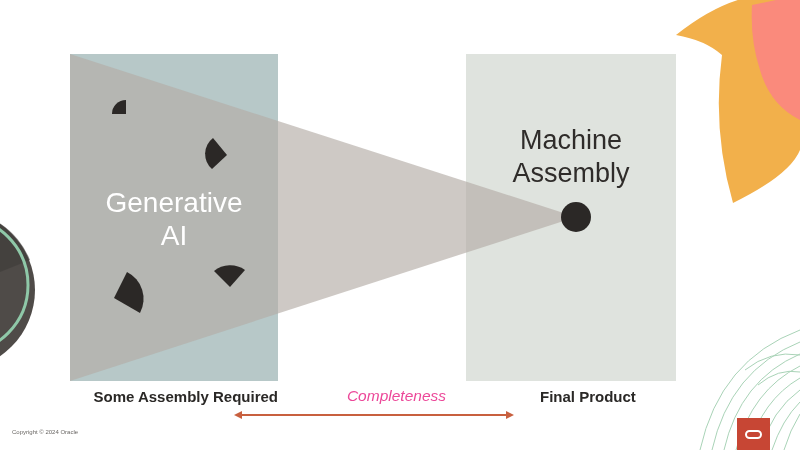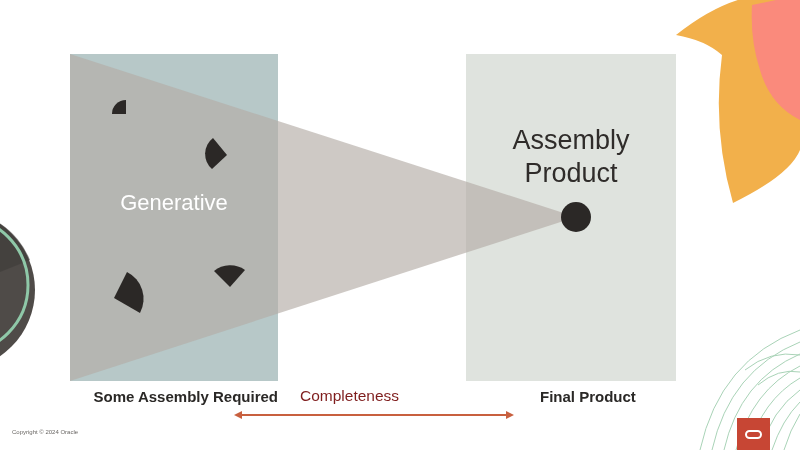--- a/index.html
+++ b/index.html
@@ -1,22 +1,22 @@
 <!DOCTYPE html>
 <html><head>
 <meta charset="utf-8">
 <style>
   html, body { margin: 0; padding: 0; }
   body { width: 800px; height: 450px; position: relative; overflow: hidden; background: #ffffff; font-family: "Liberation Sans", "DejaVu Sans", sans-serif; }
   .layer { position: absolute; left: 0; top: 0; }
   .label { position: absolute; white-space: nowrap; }
-  #gen-label { left: 70px; width: 208px; top: 186px; text-align: center; color: #ffffff; font-size: 22px; line-height: 33px; font-weight: 300; }
+  #gen-label { left: 70px; width: 208px; top: 186px; text-align: center; color: #ffffff; font-size: 28px; line-height: 33px; font-weight: 300; }
   #ml-label { left: 466px; width: 210px; top: 124px; text-align: center; color: #2f2c2a; font-size: 27px; line-height: 33px; font-weight: 300; }
   #left-caption { left: 70px; width: 208px; top: 388px; text-align: right; color: #2a2826; font-size: 15px; font-weight: bold; }
-  #mid-caption { left: 300px; width: 146px; top: 387px; text-align: left; color: #7f1d1d; font-size: 15.5px; }
+  #mid-caption { left: 300px; width: 146px; top: 387px; text-align: right; color: #ec4899; font-size: 15.5px; font-style: italic; }
   #right-caption { left: 540px; width: 160px; top: 388px; text-align: left; color: #2a2826; font-size: 15px; font-weight: bold; }
   #copyright { left: 12px; top: 429px; font-size: 6px; color: #6a6764; }
   #logo { position: absolute; left: 737px; top: 418px; width: 33px; height: 32px; background: #c74634; display: flex; align-items: center; justify-content: center; }
   #logo-o { width: 17px; height: 9px; border: 2.5px solid #ffffff; border-radius: 6px; box-sizing: border-box; }
 </style>
 </head>
 <body>
 
 <svg class="layer" width="800" height="450" viewBox="0 0 800 450">
 
@@ -58,25 +58,26 @@
 
   <g>
     <line x1="240" y1="415" x2="508" y2="415" stroke="#c8603f" stroke-width="2"></line>
     <polygon points="234,415 242,411 242,419" fill="#c8603f"></polygon>
     <polygon points="514,415 506,411 506,419" fill="#c8603f"></polygon>
   </g>
 </svg>
 
 <div class="label" id="gen-label">
   <div>Generative</div>
+  <div>AI</div>
 </div>
 
 <div class="label" id="ml-label">
+  <div>Machine</div>
   <div>Assembly</div>
-  <div>Product</div>
 </div>
 
 <div class="label" id="left-caption">Some Assembly Required</div>
 <div class="label" id="mid-caption">Completeness</div>
 <div class="label" id="right-caption">Final Product</div>
 
 <div class="label" id="copyright">Copyright © 2024 Oracle</div>
 
 <div id="logo">
   <div id="logo-o"></div>

